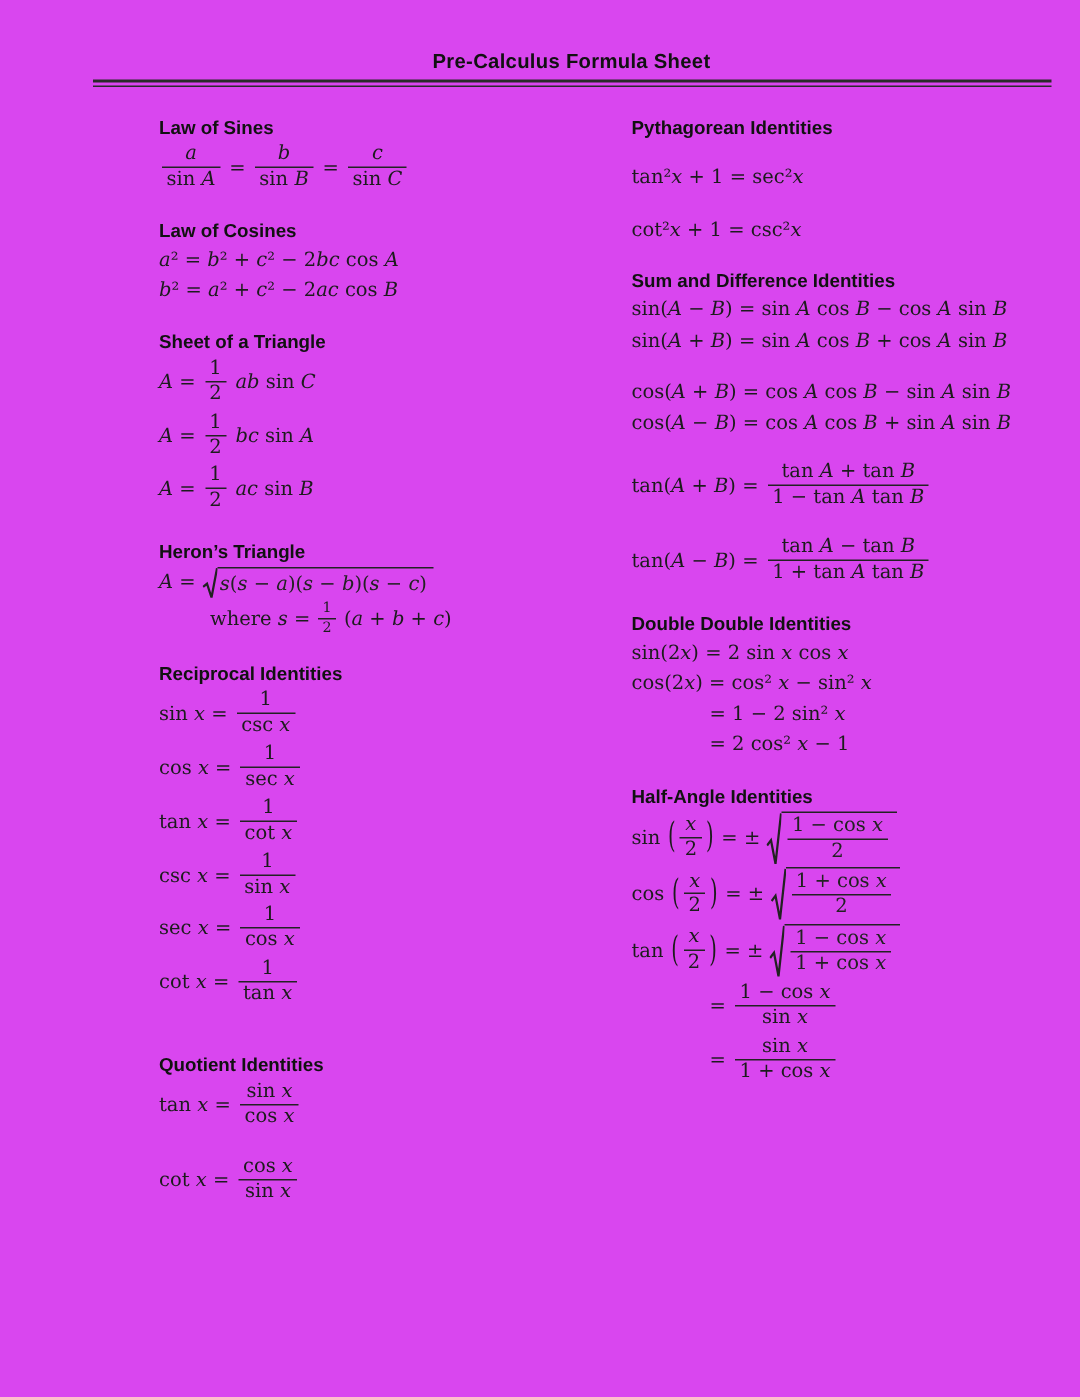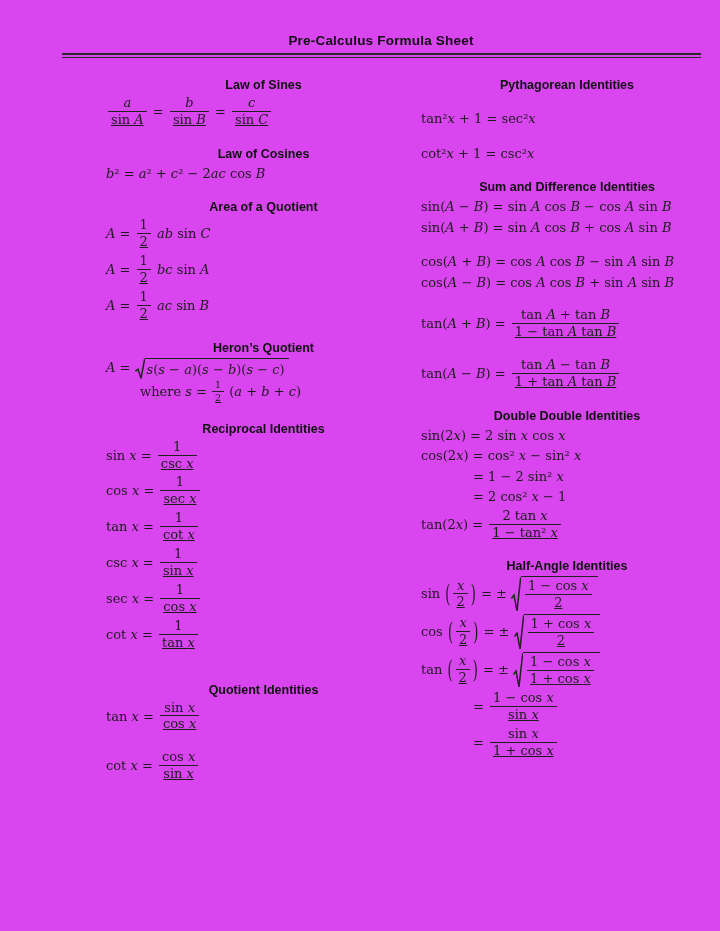--- a/index.html
+++ b/index.html
@@ -6,30 +6,30 @@
   .page{width:720px;height:931px;background:#d946ef;color:#1c1c1c;
         font-family:"DejaVu Serif",serif;position:relative;overflow:hidden;padding-left:21px;}
   .title{padding-top:33px;text-align:center;font-family:"Liberation Sans",sans-serif;
          font-weight:bold;font-size:13.5px;color:#111;letter-spacing:.2px;}
   .rule{margin:5px 40px 0 41px;height:2px;border-top:2px solid #2a2a2a;border-bottom:1px solid #2a2a2a;}
   .content{display:flex;padding:20px 28px 0 85px;box-sizing:border-box;}
   .col-left{width:315px;flex:none;}
   .col-right{flex:1;min-width:0;}
   .section{margin-bottom:17px;}
   .heading{font-family:"Liberation Sans",sans-serif;font-weight:bold;font-size:12.5px;
-           color:#111;margin-bottom:3px;text-align:center;}
+           color:#111;margin-bottom:3px;}
   .formula{font-size:13px;line-height:1.5;margin:1px 0;white-space:nowrap;}
   .formula i{font-style:italic;font-family:"DejaVu Serif",serif;}
   .spacer{height:13px;}
   .cont{margin-left:52px;}
   .wcont{margin-left:34px;}
   .frac{display:inline-flex;flex-direction:column;vertical-align:middle;
         text-align:center;margin:1px 2px;}
   .frac .num{display:block;padding:0 3px;line-height:1.15;}
-  .frac .den{display:block;padding:0 3px;line-height:1.3;border-top:1.2px solid #222;text-decoration:underline;}
+  .frac .den{display:block;padding:0 3px;line-height:1.3;border-top:1.2px solid #222;}
   .frac.sm{font-size:9.5px;margin:0 1px;}
   .sqrt{display:inline-block;position:relative;padding-left:10px;vertical-align:middle;color:#222;}
   .sqrt svg{position:absolute;left:0;top:0;width:10px;height:100%;display:block;}
   .radicand{display:inline-block;border-top:1.4px solid #222;padding:1px 4px 0 2px;}
   .bigp{display:inline-block;transform:scaleY(1.8);vertical-align:middle;margin:0 1px;font-weight:400;}
   
   .col-left .section:nth-child(6){margin-top:30px;}
   .col-right .section:nth-child(2){margin-top:2px;}
   .col-right .section:nth-child(4){}
 </style>
@@ -49,39 +49,40 @@
             </span> = <span class="frac">
               <span class="num"><i>b</i></span>
               <span class="den">sin <i>B</i></span>
             </span> = <span class="frac">
               <span class="num"><i>c</i></span>
               <span class="den">sin <i>C</i></span>
             </span></div>
         </div>
         <div class="section">
           <div class="heading">Law of Cosines</div>
+          <div class="formula"><i>a</i>² = <i>b</i>² + <i>c</i>² − 2<i>bc</i> cos <i>A</i></div>
           <div class="formula"><i>b</i>² = <i>a</i>² + <i>c</i>² − 2<i>ac</i> cos <i>B</i></div>
         </div>
         <div class="section">
-          <div class="heading">Area of a Quotient</div>
+          <div class="heading">Sheet of a Triangle</div>
           <div class="formula"><i>A</i> = <span class="frac">
               <span class="num">1</span>
               <span class="den">2</span>
             </span> <i>ab</i> sin <i>C</i></div>
           <div class="formula"><i>A</i> = <span class="frac">
               <span class="num">1</span>
               <span class="den">2</span>
             </span> <i>bc</i> sin <i>A</i></div>
           <div class="formula"><i>A</i> = <span class="frac">
               <span class="num">1</span>
               <span class="den">2</span>
             </span> <i>ac</i> sin <i>B</i></div>
         </div>
         <div class="section">
-          <div class="heading">Heron’s Quotient</div>
+          <div class="heading">Heron’s Triangle</div>
           <div class="formula"><i>A</i> = <span class="sqrt"><svg viewBox="0 0 10 26" preserveAspectRatio="none" aria-hidden="true">
                 <path d="M0.4 16 L3 13.5 L6 24.6 L9.7 0.9" fill="none" stroke="currentColor" stroke-width="1.5" vector-effect="non-scaling-stroke"></path>
               </svg><span class="radicand"><i>s</i>(<i>s</i> − <i>a</i>)(<i>s</i> − <i>b</i>)(<i>s</i> − <i>c</i>)</span></span></div>
           <div class="formula wcont">where <i>s</i> = <span class="frac sm">
               <span class="num">1</span>
               <span class="den">2</span>
             </span> (<i>a</i> + <i>b</i> + <i>c</i>)</div>
         </div>
         <div class="section">
           <div class="heading">Reciprocal Identities</div>
@@ -148,24 +149,20 @@
               <span class="num">tan <i>A</i> − tan <i>B</i></span>
               <span class="den">1 + tan <i>A</i> tan <i>B</i></span>
             </span></div>
         </div>
         <div class="section">
           <div class="heading">Double Double Identities</div>
           <div class="formula">sin(2<i>x</i>) = 2 sin <i>x</i> cos <i>x</i></div>
           <div class="formula">cos(2<i>x</i>) = cos² <i>x</i> − sin² <i>x</i></div>
           <div class="formula cont">= 1 − 2 sin² <i>x</i></div>
           <div class="formula cont">= 2 cos² <i>x</i> − 1</div>
-          <div class="formula">tan(2<i>x</i>) = <span class="frac">
-              <span class="num">2 tan <i>x</i></span>
-              <span class="den">1 − tan² <i>x</i></span>
-            </span></div>
         </div>
         <div class="section">
           <div class="heading">Half-Angle Identities</div>
           <div class="formula">sin <span class="bigp">(</span><span class="frac">
               <span class="num"><i>x</i></span>
               <span class="den">2</span>
             </span><span class="bigp">)</span> = ± <span class="sqrt"><svg viewBox="0 0 10 26" preserveAspectRatio="none" aria-hidden="true">
                 <path d="M0.4 16 L3 13.5 L6 24.6 L9.7 0.9" fill="none" stroke="currentColor" stroke-width="1.5" vector-effect="non-scaling-stroke"></path>
               </svg><span class="radicand"><span class="frac">
                   <span class="num">1 − cos <i>x</i></span>

